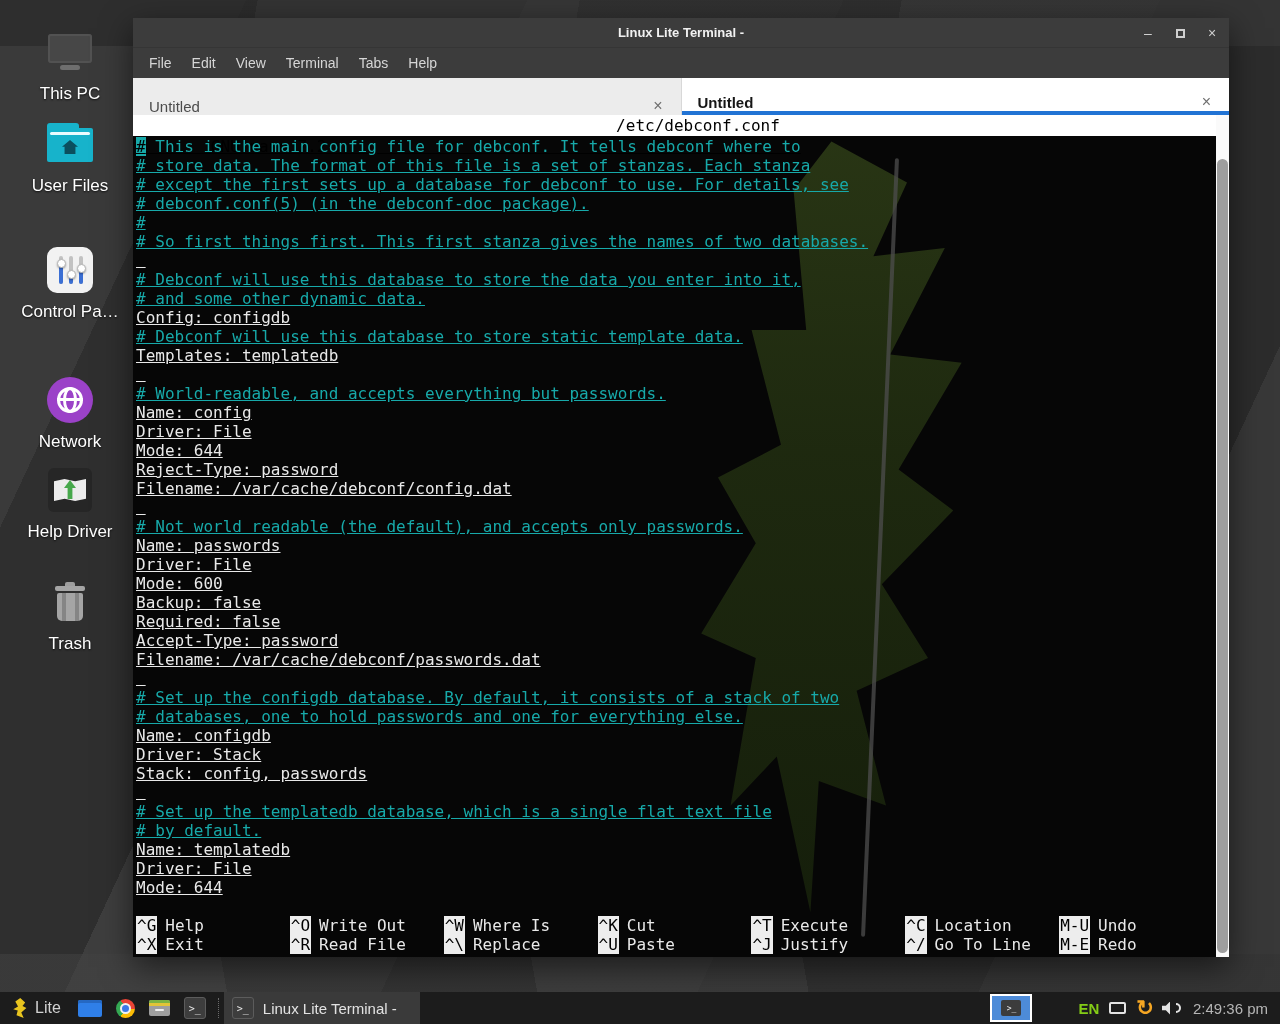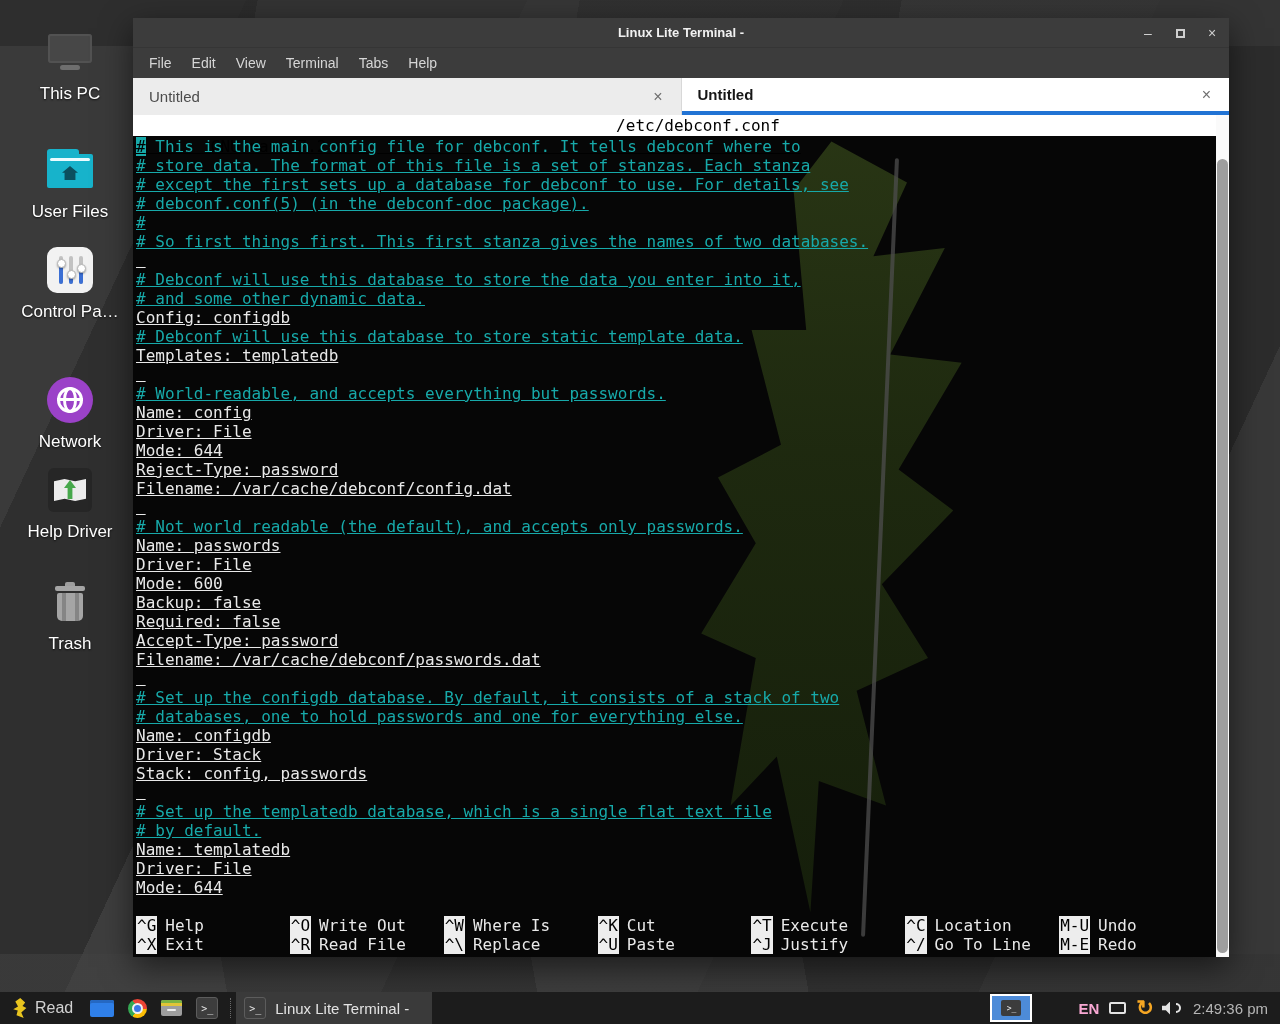--- a/index.html
+++ b/index.html
@@ -62,21 +62,21 @@
   .window { position:absolute; left:133px; top:18px; width:1096px; height:939px;
     box-shadow:0 10px 30px rgba(0,0,0,.55); background:#060606; }
   .titlebar { height:30px; background:#3c3c3c; position:relative; display:flex; align-items:center; justify-content:center; border-bottom:1px solid #353535; }
   .title { color:#f1f1f1; font-size:13px; font-weight:bold; }
   .win-controls { position:absolute; right:10px; top:0; height:30px; display:flex; align-items:center; gap:18px; }
   .wc { color:#cfcfcf; font-size:14px; width:14px; text-align:center; cursor:pointer; line-height:30px; }
   .wc-max { width:9px; height:9px; border:2px solid #cfcfcf; display:inline-block; }
   .menubar { height:30px; background:#3c3c3c; display:flex; align-items:center; padding-left:6px; }
   .menu-item { color:#d6d6d6; font-size:14px; padding:0 10px; line-height:30px; cursor:pointer; }
   .tabbar { height:37px; display:flex; background:#fff; }
-  .tab { flex:1; display:flex; align-items:center; padding:0 16px; font-size:15px; cursor:pointer; position:relative; }
+  .tab { flex:1; display:flex; align-items:flex-end; padding:0 16px; font-size:15px; cursor:pointer; position:relative; }
   .tab.inactive { background:#ececec; color:#4c4c4c; border-right:1px solid #d8d8d8; }
   .tab.active { background:#fff; color:#161616; font-weight:bold; border-bottom:4px solid #2173d4; }
   .tab .close { margin-left:auto; color:#6f6f6f; font-size:16px; font-weight:normal; padding:0 2px; cursor:pointer; }
   
   .term { position:relative; height:842px; background:#060606; overflow:hidden;
     font-family:"DejaVu Sans Mono", monospace; font-size:16px; }
   
   .wm { position:absolute; left:480px; top:10px; width:420px; height:820px; pointer-events:none; }
   .wm .leaf { position:absolute; inset:0; background:linear-gradient(180deg,#2c3a16 0%,#202c10 40%,#16200b 100%);
     clip-path:polygon(52% 2%,70% 7%,62% 16%,79% 15%,66% 28%,83% 29%,68% 42%,81% 47%,64% 56%,75% 65%,58% 69%,65% 83%,49% 80%,47% 96%,39% 77%,28% 83%,34% 65%,21% 62%,34% 51%,25% 43%,40% 39%,33% 25%,46% 25%,43% 8%); opacity:.92; }
@@ -113,41 +113,41 @@
     background:linear-gradient(180deg,#7cb342 0 50%,#e2c437 50% 100%); border-radius:2px 2px 0 0; }
   .ico-box::after { content:""; position:absolute; left:6px; top:9px; width:9px; height:2px; background:#efefef; border-radius:1px; }
   .ico-term { width:22px; height:22px; background:#3d3d3d; border:1px solid #5c5c5c; border-radius:3px;
     color:#e8e8e8; font-family:"DejaVu Sans Mono",monospace; font-size:10px; display:flex; align-items:center; justify-content:center; }
   .tb-sep { height:20px; border-left:1px dotted #6b6b6b; margin:0 5px; }
   .task-btn { display:flex; align-items:center; gap:9px; height:100%; background:#3a3a3a; padding:0 16px 0 8px; min-width:196px; cursor:pointer; }
   .task-lbl { color:#e2e2e2; font-size:15px; white-space:nowrap; }
   .tb-spacer { flex:1; }
   .tray-term { width:42px; height:28px; background:#4d8bd8; border:2px solid #fff; display:flex; align-items:center; justify-content:center; margin-right:46px; cursor:pointer; }
   .tray-term .mini { width:20px; height:16px; background:#3c3c3c; border-radius:2px; color:#e8e8e8; font-family:"DejaVu Sans Mono",monospace; font-size:8px; display:flex; align-items:center; justify-content:center; }
-  .tray-en { color:#f9a8d4; font-size:15px; font-weight:bold; margin-right:10px; cursor:pointer; }
+  .tray-en { color:#84cc16; font-size:15px; font-weight:bold; margin-right:10px; cursor:pointer; }
   .tray-kbd { width:17px; height:12px; border:2px solid #e3e3e3; border-radius:2px; margin-right:10px; cursor:pointer; }
   .tray-upd { color:#f5a623; font-size:21px; font-weight:bold; line-height:20px; margin-right:8px; cursor:pointer; }
   .tray-vol { display:flex; align-items:center; margin-right:12px; cursor:pointer; }
   .spk-body { width:13px; height:13px; background:#e3e3e3; clip-path:polygon(0 32%,30% 32%,62% 0,62% 100%,30% 68%,0 68%); }
   .spk-wave { width:5px; height:10px; border:2px solid #e3e3e3; border-left:none; border-radius:0 10px 10px 0; margin-left:1px; }
   .tray-time { color:#b5b5b5; font-size:15px; padding-right:12px; cursor:pointer; white-space:nowrap; }
 </style>
 </head>
 <body>
 
 <div class="wallpaper"></div>
 
 <div class="desk-icon" style="top:28px">
   <div class="glyph g-monitor">
       <span class="screen"></span>
       <span class="stand"></span>
     </div>
   <div class="lbl">This PC</div>
 </div>
-<div class="desk-icon" style="top:146px">
+<div class="desk-icon" style="top:120px">
   <div class="glyph g-folder">
       <span class="tab"></span>
       <span class="bodyy"></span>
       <span class="stripe"></span>
       <span class="house"></span>
     </div>
   <div class="lbl">User Files</div>
 </div>
 <div class="desk-icon" style="top:246px">
   <div class="glyph g-control">
@@ -233,21 +233,21 @@
     </div>
     <div class="scrollbar">
       <div class="thumb"></div>
     </div>
   </div>
 </div>
 
 <div class="taskbar">
   <div class="menu-btn">
     <span class="feather"></span>
-    <span class="menu-txt">Read</span>
+    <span class="menu-txt">Lite</span>
   </div>
   <div class="tb-ico">
       <span class="ico-files"></span>
     </div>
   <div class="tb-ico">
       <span class="ico-chrome"></span>
     </div>
   <div class="tb-ico">
       <span class="ico-box"></span>
     </div>

